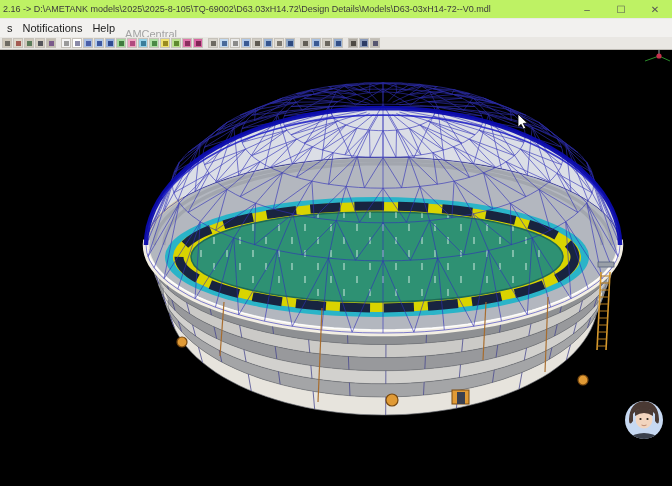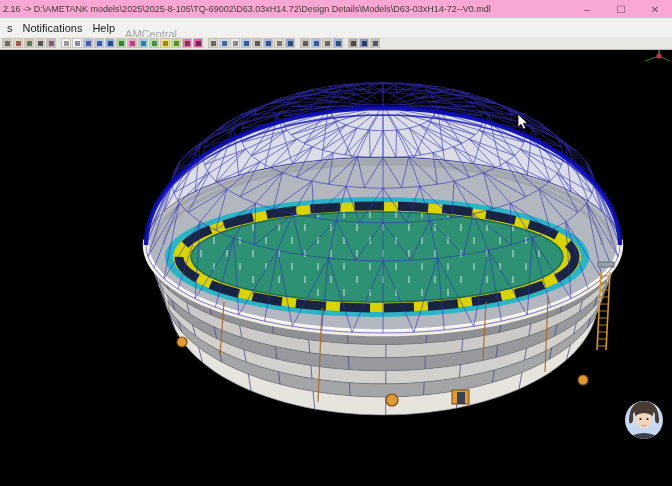--- a/index.html
+++ b/index.html
@@ -1,21 +1,21 @@
 <!DOCTYPE html>
 <html><head>
 <meta charset="utf-8">
 <style>
   * { margin:0; padding:0; box-sizing:border-box; }
   html,body { width:672px; height:486px; overflow:hidden; background:#000;
     font-family:"Liberation Sans", sans-serif; }
   #app { width:672px; height:486px; display:flex; flex-direction:column; background:#000; }
 
   
-  #title-bar { height:19px; background:#f9a8d4; border-bottom:1px solid #e9e9e9;
+  #title-bar { height:19px; background:#bef264; border-bottom:1px solid #e9e9e9;
     display:flex; align-items:center; font-size:9px; color:#3c3c3c; }
   #title-text { flex:1; padding-left:3px; white-space:nowrap; overflow:hidden; letter-spacing:0; }
   .win-btn { width:34px; height:18px; display:flex; align-items:center; justify-content:center;
     font-size:10px; color:#555; }
 
   
   #menu-bar { height:18px; background:#f2f1ef; display:flex; align-items:center;
     font-size:11px; color:#1d1d1d; padding-left:2px; }
   .menu-item { padding:1px 5px; }
   .menu-item.muted { color:#a3a3a3;margin-top:12px; }

